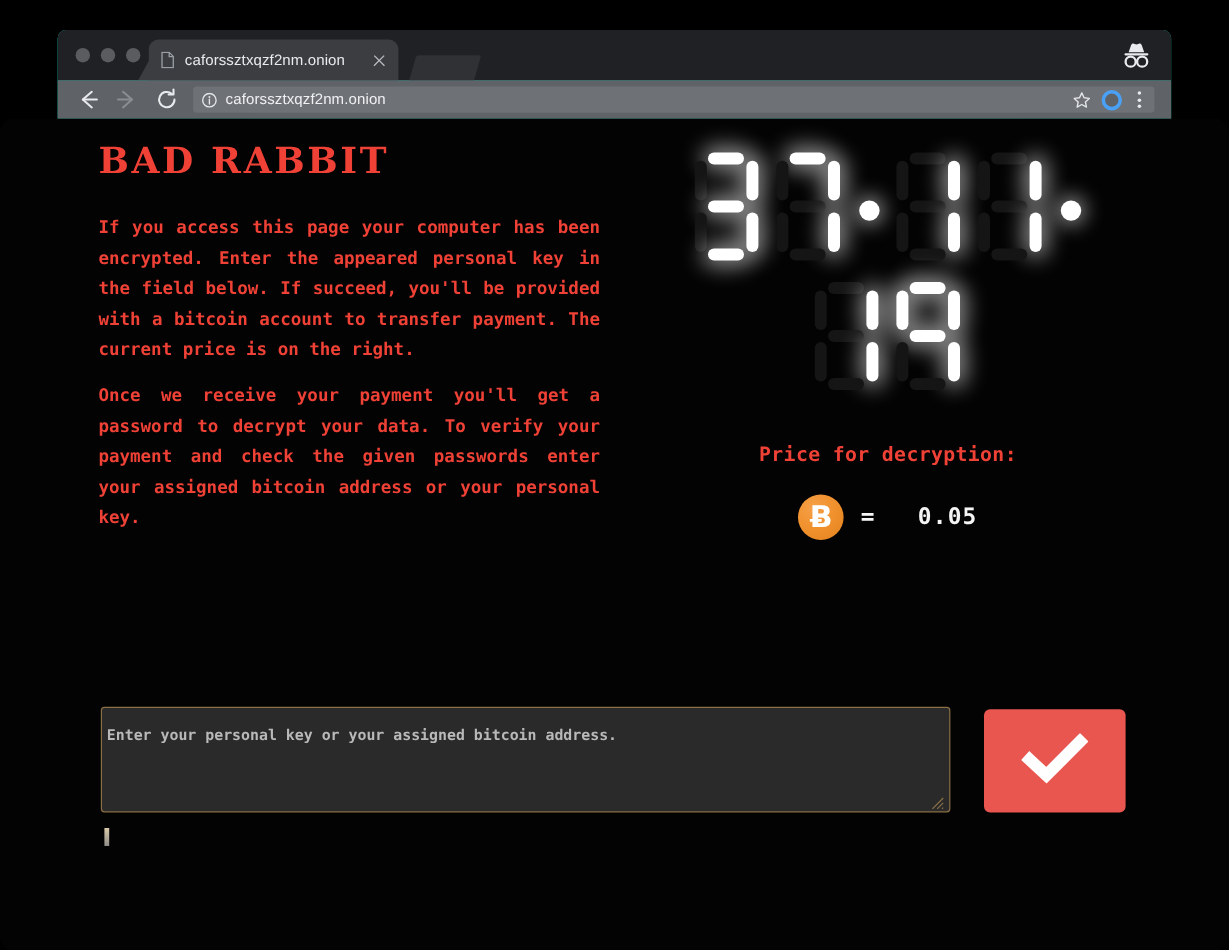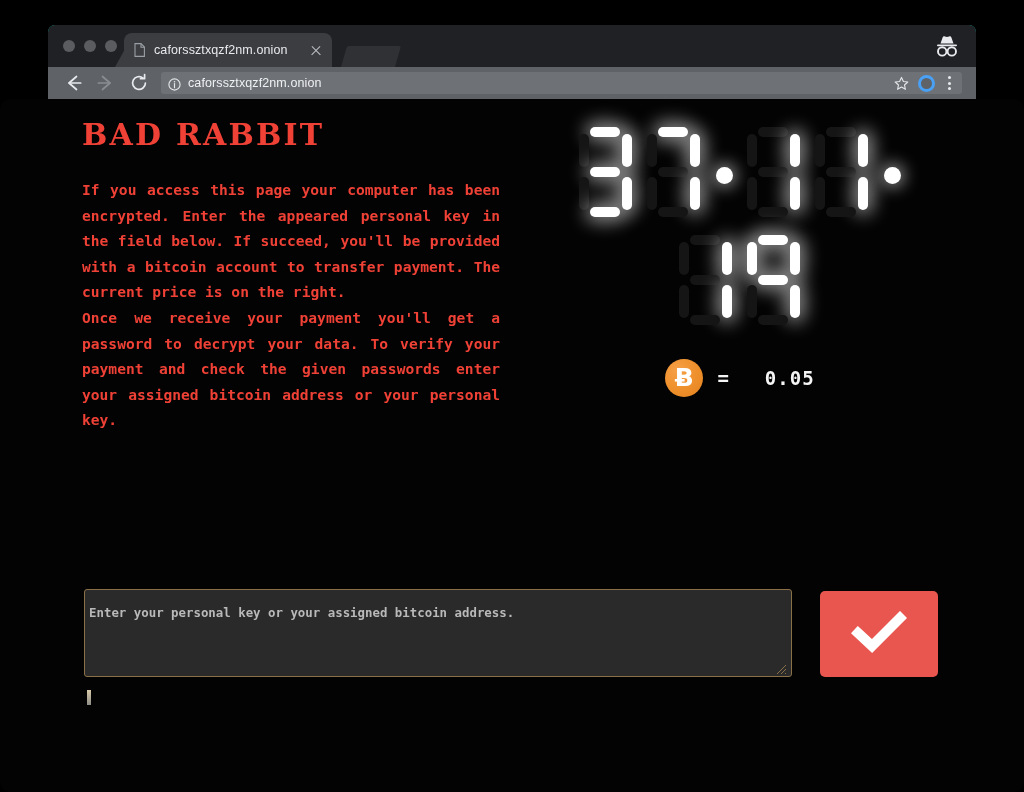--- a/index.html
+++ b/index.html
@@ -194,20 +194,21 @@
     margin-bottom: 27px;
   }
   .ransom-para {
     color: #ef4136;
     font-family: "DejaVu Sans Mono", "Liberation Mono", monospace;
     font-weight: bold;
     font-size: 14.6px;
     line-height: 25.6px;
     text-align: justify;
     text-justify: inter-word;
+    margin-bottom: 12px;
   }
   .ransom-para:last-child { margin-bottom: 14px; }
 
   
   #right-col {
     position: absolute;
     left: 520px;
     top: 6px;
     width: 440px;
     text-align: center;
@@ -522,20 +523,21 @@
         <span class="seg h seg-a on"></span>
           <span class="seg v seg-f on"></span>
         <span class="seg v seg-b on"></span>
           <span class="seg h seg-g on"></span>
         <span class="seg v seg-e"></span>
           <span class="seg v seg-c on"></span>
         <span class="seg h seg-d"></span>
       </div>
     </div>
 
+    <div id="price-label">Price for decryption:</div>
 
     <div id="price-row">
       <span id="btc-icon">Ƀ</span>
       <span id="price-equals">=</span>
       <span id="price-value">0.05</span>
     </div>
   </div>
 
   <textarea id="key-input" placeholder="Enter your personal key or your assigned bitcoin address." style=""></textarea>
 

